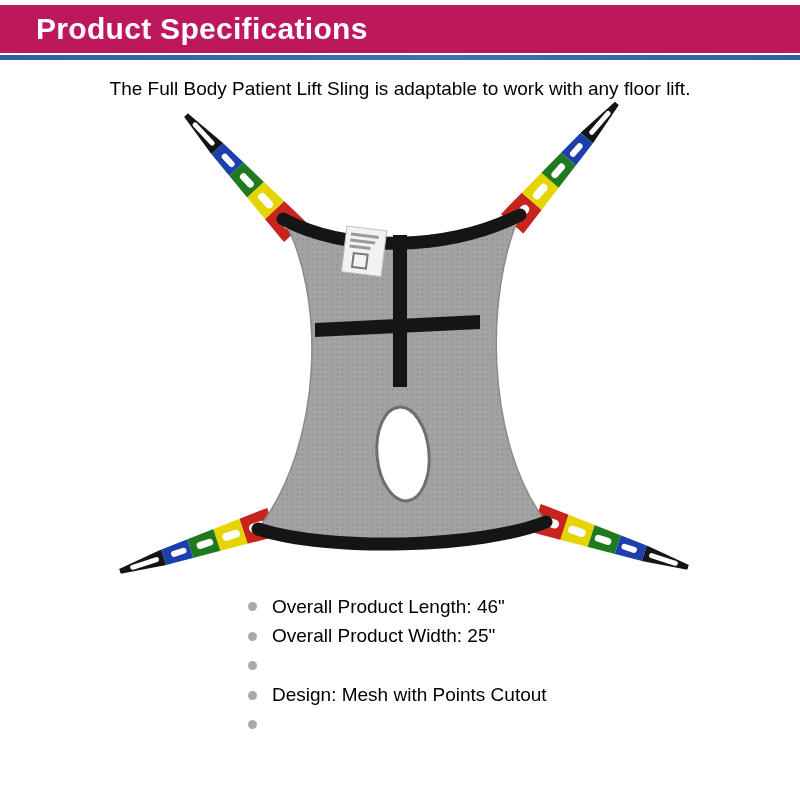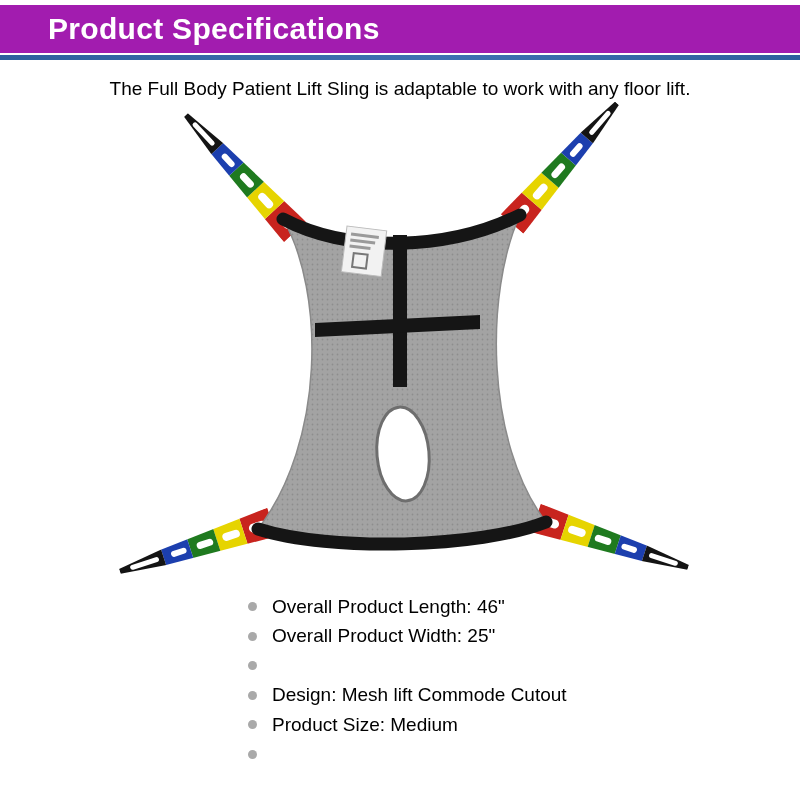--- a/index.html
+++ b/index.html
@@ -6,22 +6,22 @@
   html, body { background: #ffffff; }
   body {
     width: 800px; height: 800px;
     font-family: "Liberation Sans", sans-serif;
     color: #000;
   }
   .page { position: relative; width: 800px; height: 800px; overflow: hidden; background: #fff; }
 
   .topbar {
     position: absolute; top: 5px; left: 0; width: 800px; height: 48px;
-    background: #a21caf;
-    display: flex; align-items: center; padding-left: 48px;
+    background: #be185d;
+    display: flex; align-items: center; padding-left: 36px;
   }
   .topbar h1 {
     color: #ffffff; font-size: 30px; font-weight: bold; letter-spacing: 0.3px;
   }
   .accent-line {
     position: absolute; top: 55px; left: 0; width: 800px; height: 5px;
     background: linear-gradient(90deg, #2e5f9e, #3f70b2 55%, #2e5f9e);
   }
   .subtitle {
     position: absolute; top: 78px; left: 0; width: 800px;
@@ -109,24 +109,20 @@
     </li>
     <li>
       <span class="bullet"></span>
       <span class="spec-text">Overall Product Width: 25"</span>
     </li>
     <li>
       <span class="bullet"></span>
     </li>
     <li>
       <span class="bullet"></span>
-      <span class="spec-text">Design: Mesh lift Commode Cutout</span>
-    </li>
-    <li>
-      <span class="bullet"></span>
-      <span class="spec-text">Product Size: Medium</span>
+      <span class="spec-text">Design: Mesh with Points Cutout</span>
     </li>
     <li>
       <span class="bullet"></span>
     </li>
   </ul>
 
 </div>
 
 </body></html>

